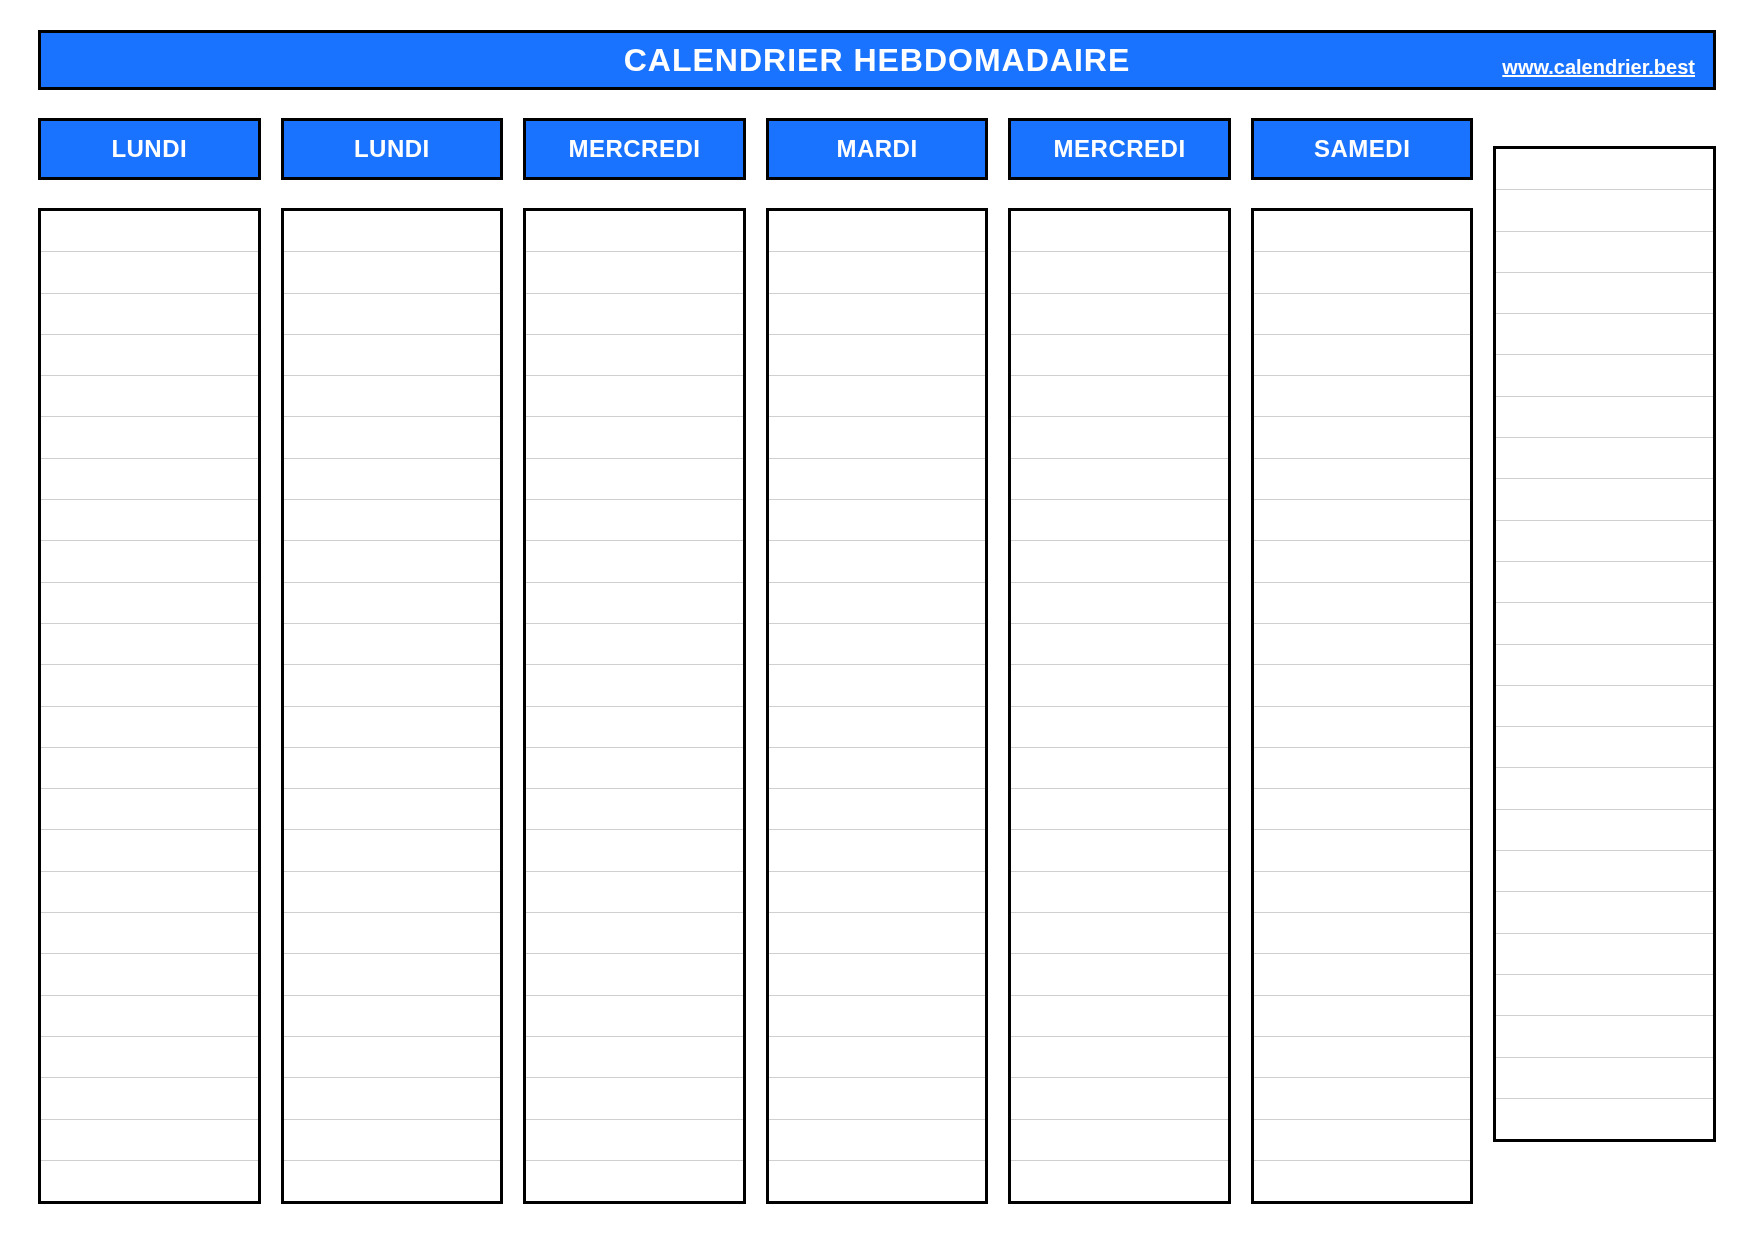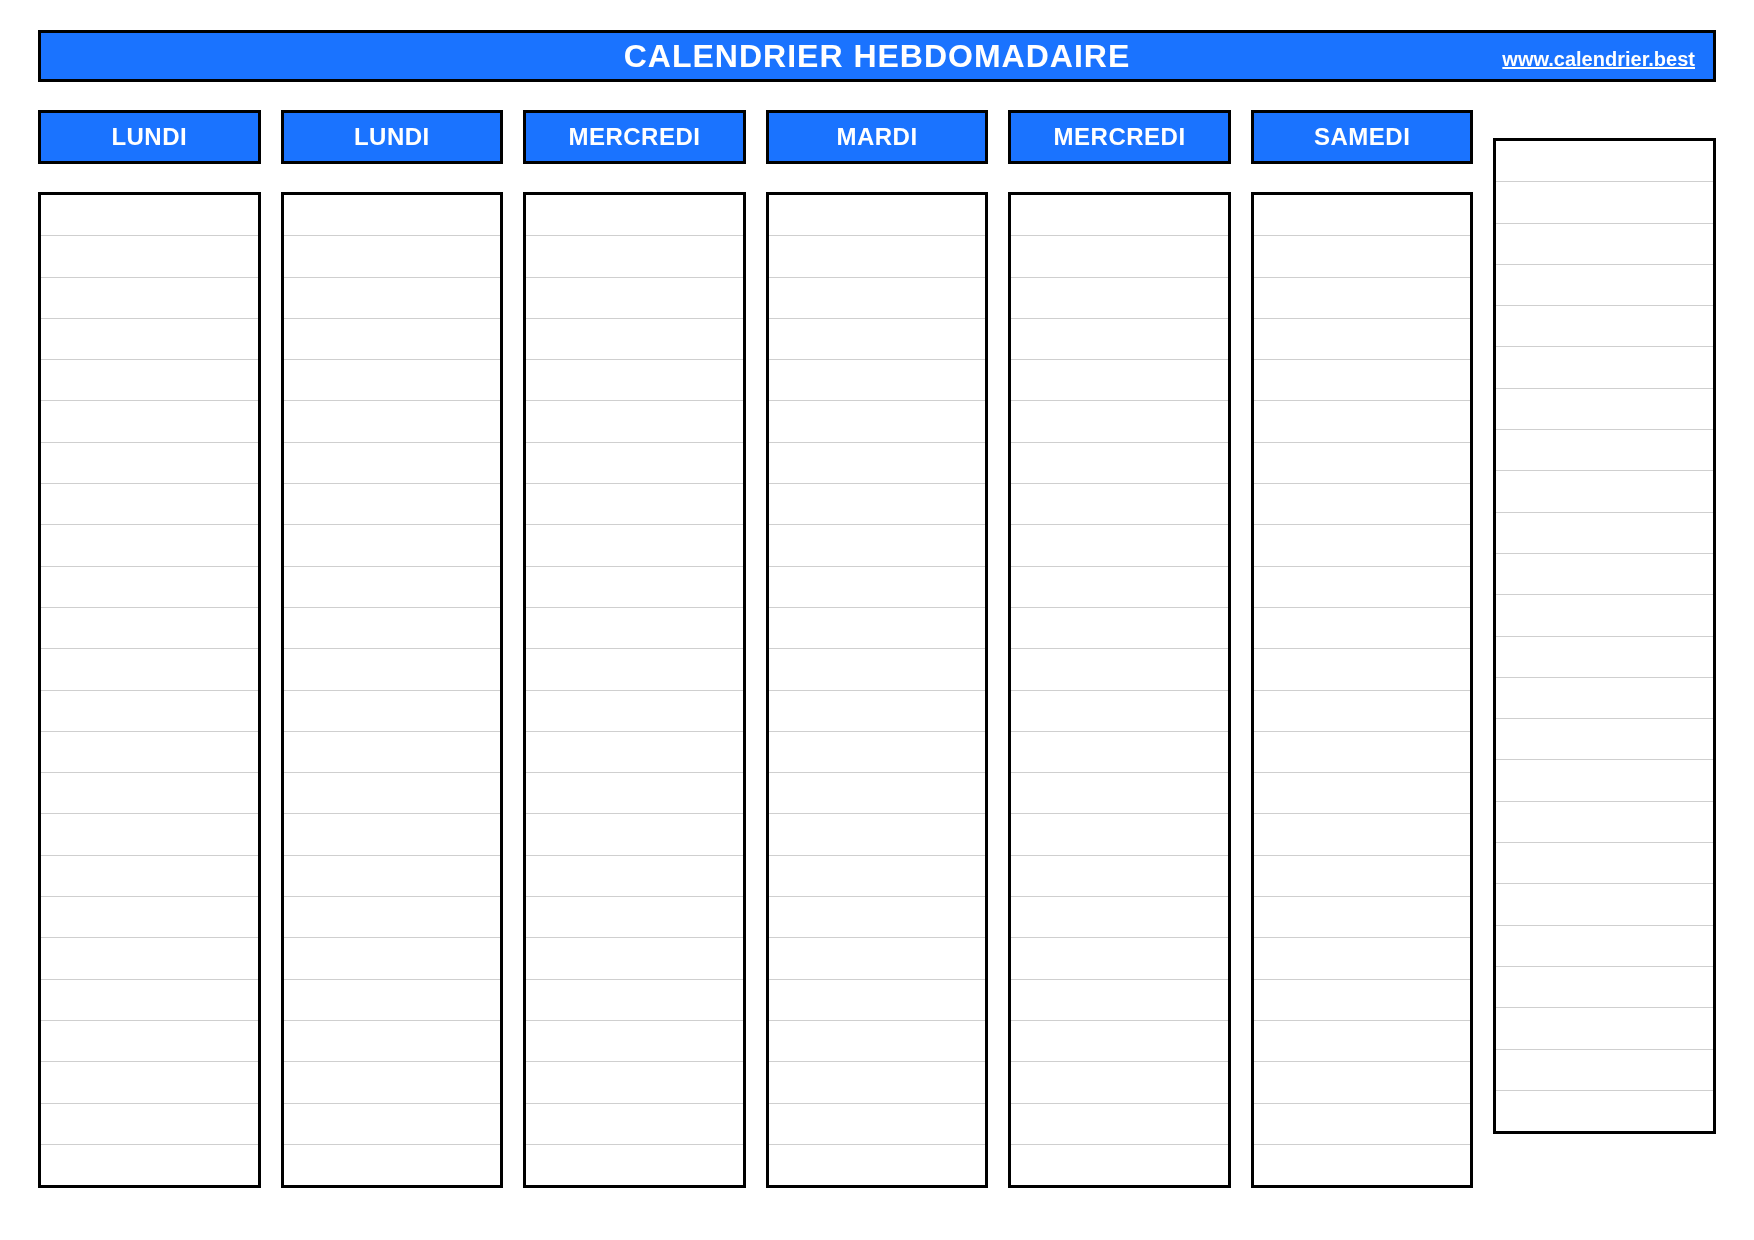--- a/index.html
+++ b/index.html
@@ -6,21 +6,21 @@
   body {
     width: 1754px;
     height: 1240px;
     background: #ffffff;
     font-family: Arial, Helvetica, sans-serif;
     padding: 30px 38px 38px 38px;
   }
   .title-bar {
     background: #1a73ff;
     border: 3px solid #000;
-    height: 52px;
+    height: 60px;
     display: flex;
     align-items: center;
     justify-content: center;
     position: relative;
   }
   .title-bar .title {
     color: #ffffff;
     font-weight: bold;
     font-size: 32px;
     letter-spacing: 1px;
@@ -42,21 +42,21 @@
     margin-top: 28px;
   }
   .day-col {
     flex: 1 1 0;
     display: flex;
     flex-direction: column;
   }
   .day-header {
     background: #1a73ff;
     border: 3px solid #000;
-    height: 54px;
+    height: 62px;
     display: flex;
     align-items: center;
     justify-content: center;
     color: #ffffff;
     font-weight: bold;
     font-size: 24px;
     letter-spacing: 0.5px;
   }
   .day-body {
     margin-top: 28px;

